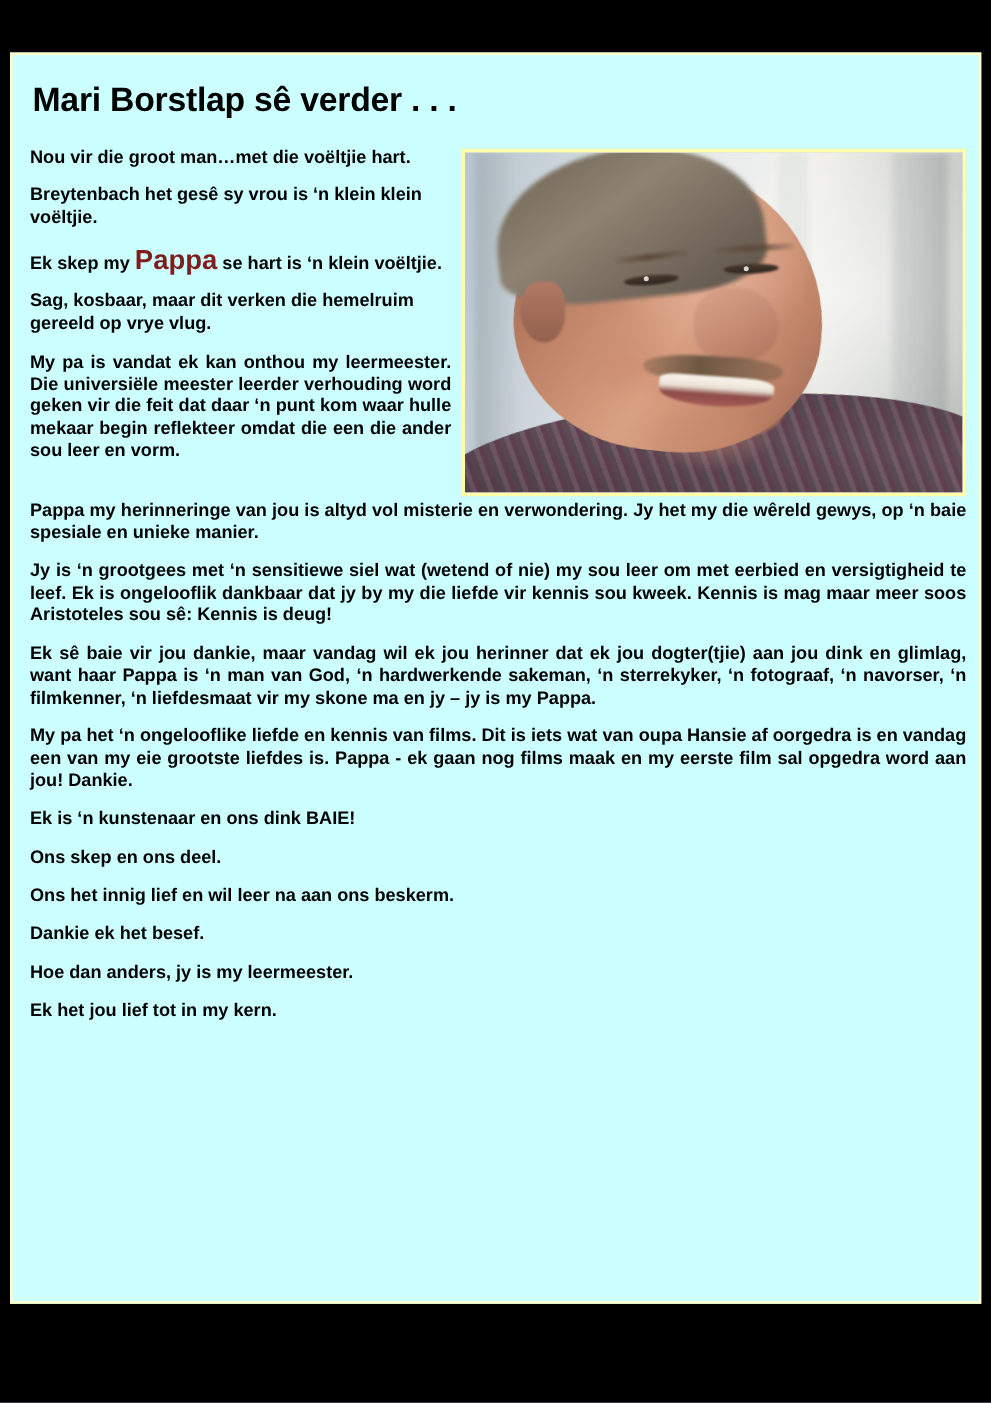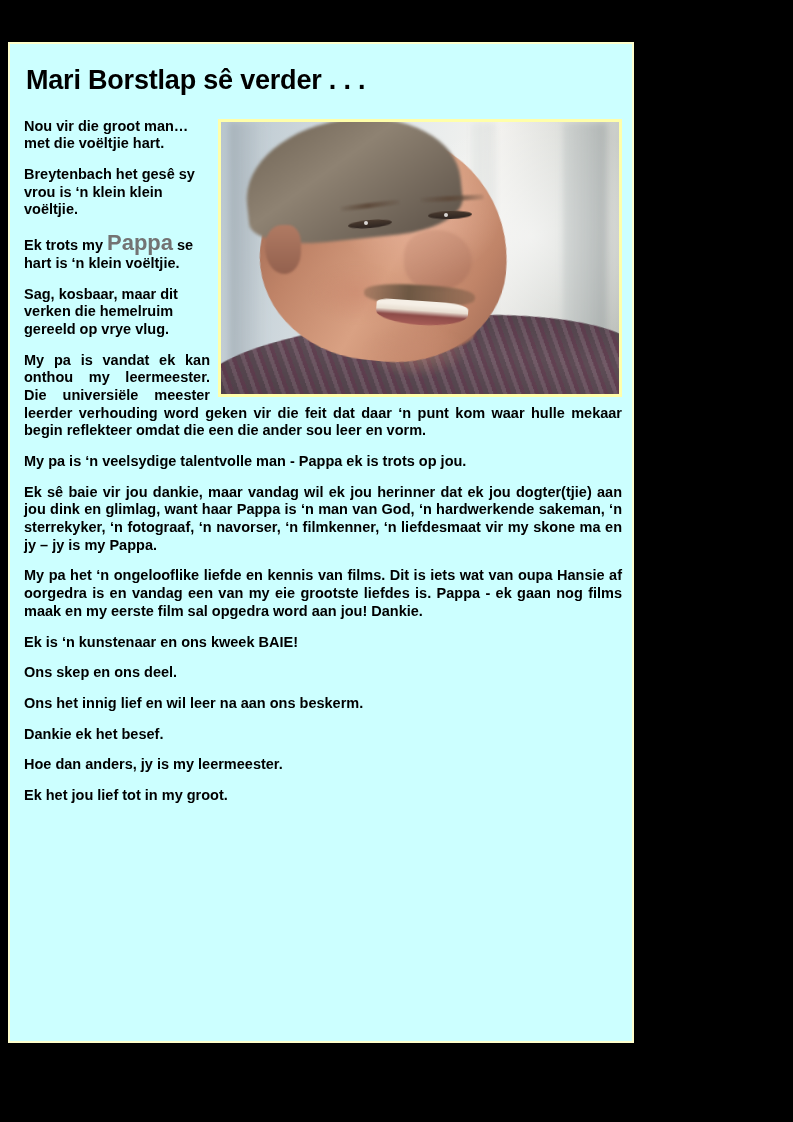--- a/index.html
+++ b/index.html
@@ -11,21 +11,21 @@
     width: 793px;
     height: 1122px;
     overflow: hidden;
     font-family: "Liberation Sans", sans-serif;
   }
 
   #page {
     position: absolute;
     left: 8px;
     top: 42px;
-    width: 626px;
+    width: 777px;
     height: 1001px;
     background: #CCFFFF;
     border: 2px solid #FFFFCC;
     box-sizing: border-box;
     overflow: hidden;
   }
 
   #inner {
     padding: 6px 10px 10px 12px;
     box-sizing: border-box;
@@ -212,21 +212,21 @@
 
   p.body {
     font-size: 14.5px;
     line-height: 1.22;
     color: #000000;
     font-weight: bold;
     margin: 0 0 13px 2px;
   }
   p.body.j { text-align: justify; }
   .pappa {
-    color: #737373;
+    color: #7f1d1d;
     font-size: 22px;
     font-weight: bold;
     line-height: 1;
   }
   .clearer { clear: both; height: 0; }
 </style>
 </head>
 <body>
 
 <div id="page">
@@ -254,31 +254,32 @@
         <div class="nose"></div>
         <div class="moustache"></div>
         <div class="mouth"></div>
         <div class="chin"></div>
       </div>
     </div>
 
     <p class="body">Nou vir die groot man…met die voëltjie hart.</p>
     <p class="body">Breytenbach het gesê sy  vrou is ‘n klein klein voëltjie.</p>
 
-    <p class="body"><span>Ek trots my </span><span class="pappa">Pappa</span><span> se hart is ‘n klein voëltjie.</span></p>
+    <p class="body"><span>Ek skep my </span><span class="pappa">Pappa</span><span> se hart is ‘n klein voëltjie.</span></p>
 
     <p class="body">Sag, kosbaar, maar dit verken die hemelruim gereeld op vrye vlug.</p>
     <p class="body j">My pa is vandat ek kan onthou my leermeester. Die universiële meester leerder verhouding word geken vir die feit dat daar ‘n punt kom waar hulle mekaar begin reflekteer omdat die een die ander sou leer en vorm.</p>
 
     <div class="clearer"></div>
 
-    <p class="body">My pa is ‘n veelsydige talentvolle man - Pappa ek is trots op jou.</p>
+    <p class="body j">Pappa my herinneringe van jou is altyd vol misterie en verwondering. Jy het my die wêreld gewys, op ‘n baie spesiale en unieke manier.</p>
+    <p class="body j">Jy is ‘n grootgees met ‘n sensitiewe siel wat (wetend of nie) my sou leer om met eerbied en versigtigheid te leef. Ek is ongelooflik dankbaar dat jy by my die liefde vir kennis sou kweek. Kennis is mag maar meer soos Aristoteles sou sê: Kennis is deug!</p>
     <p class="body j">Ek sê baie vir jou dankie, maar vandag wil ek jou herinner dat ek jou dogter(tjie) aan jou dink en glimlag, want haar Pappa is ‘n man van God, ‘n hardwerkende sakeman, ‘n sterrekyker, ‘n fotograaf, ‘n navorser, ‘n filmkenner, ‘n liefdesmaat vir my skone ma en jy – jy is my Pappa.</p>
     <p class="body j">My pa het ‘n ongelooflike liefde en kennis van films. Dit is iets wat van oupa Hansie af oorgedra is en vandag een van my eie grootste liefdes is. Pappa - ek gaan nog films maak en my eerste film sal opgedra word aan jou! Dankie.</p>
-    <p class="body">Ek is ‘n kunstenaar en ons kweek BAIE!</p>
+    <p class="body">Ek is ‘n kunstenaar en ons dink BAIE!</p>
     <p class="body">Ons skep en ons deel.</p>
     <p class="body">Ons het innig lief en wil leer na aan ons beskerm.</p>
     <p class="body">Dankie ek het besef.</p>
     <p class="body">Hoe dan anders, jy is my leermeester.</p>
-    <p class="body">Ek het jou lief tot in my groot.</p>
+    <p class="body">Ek het jou lief tot in my kern.</p>
 
   </div>
 </div>
 
 </body></html>

